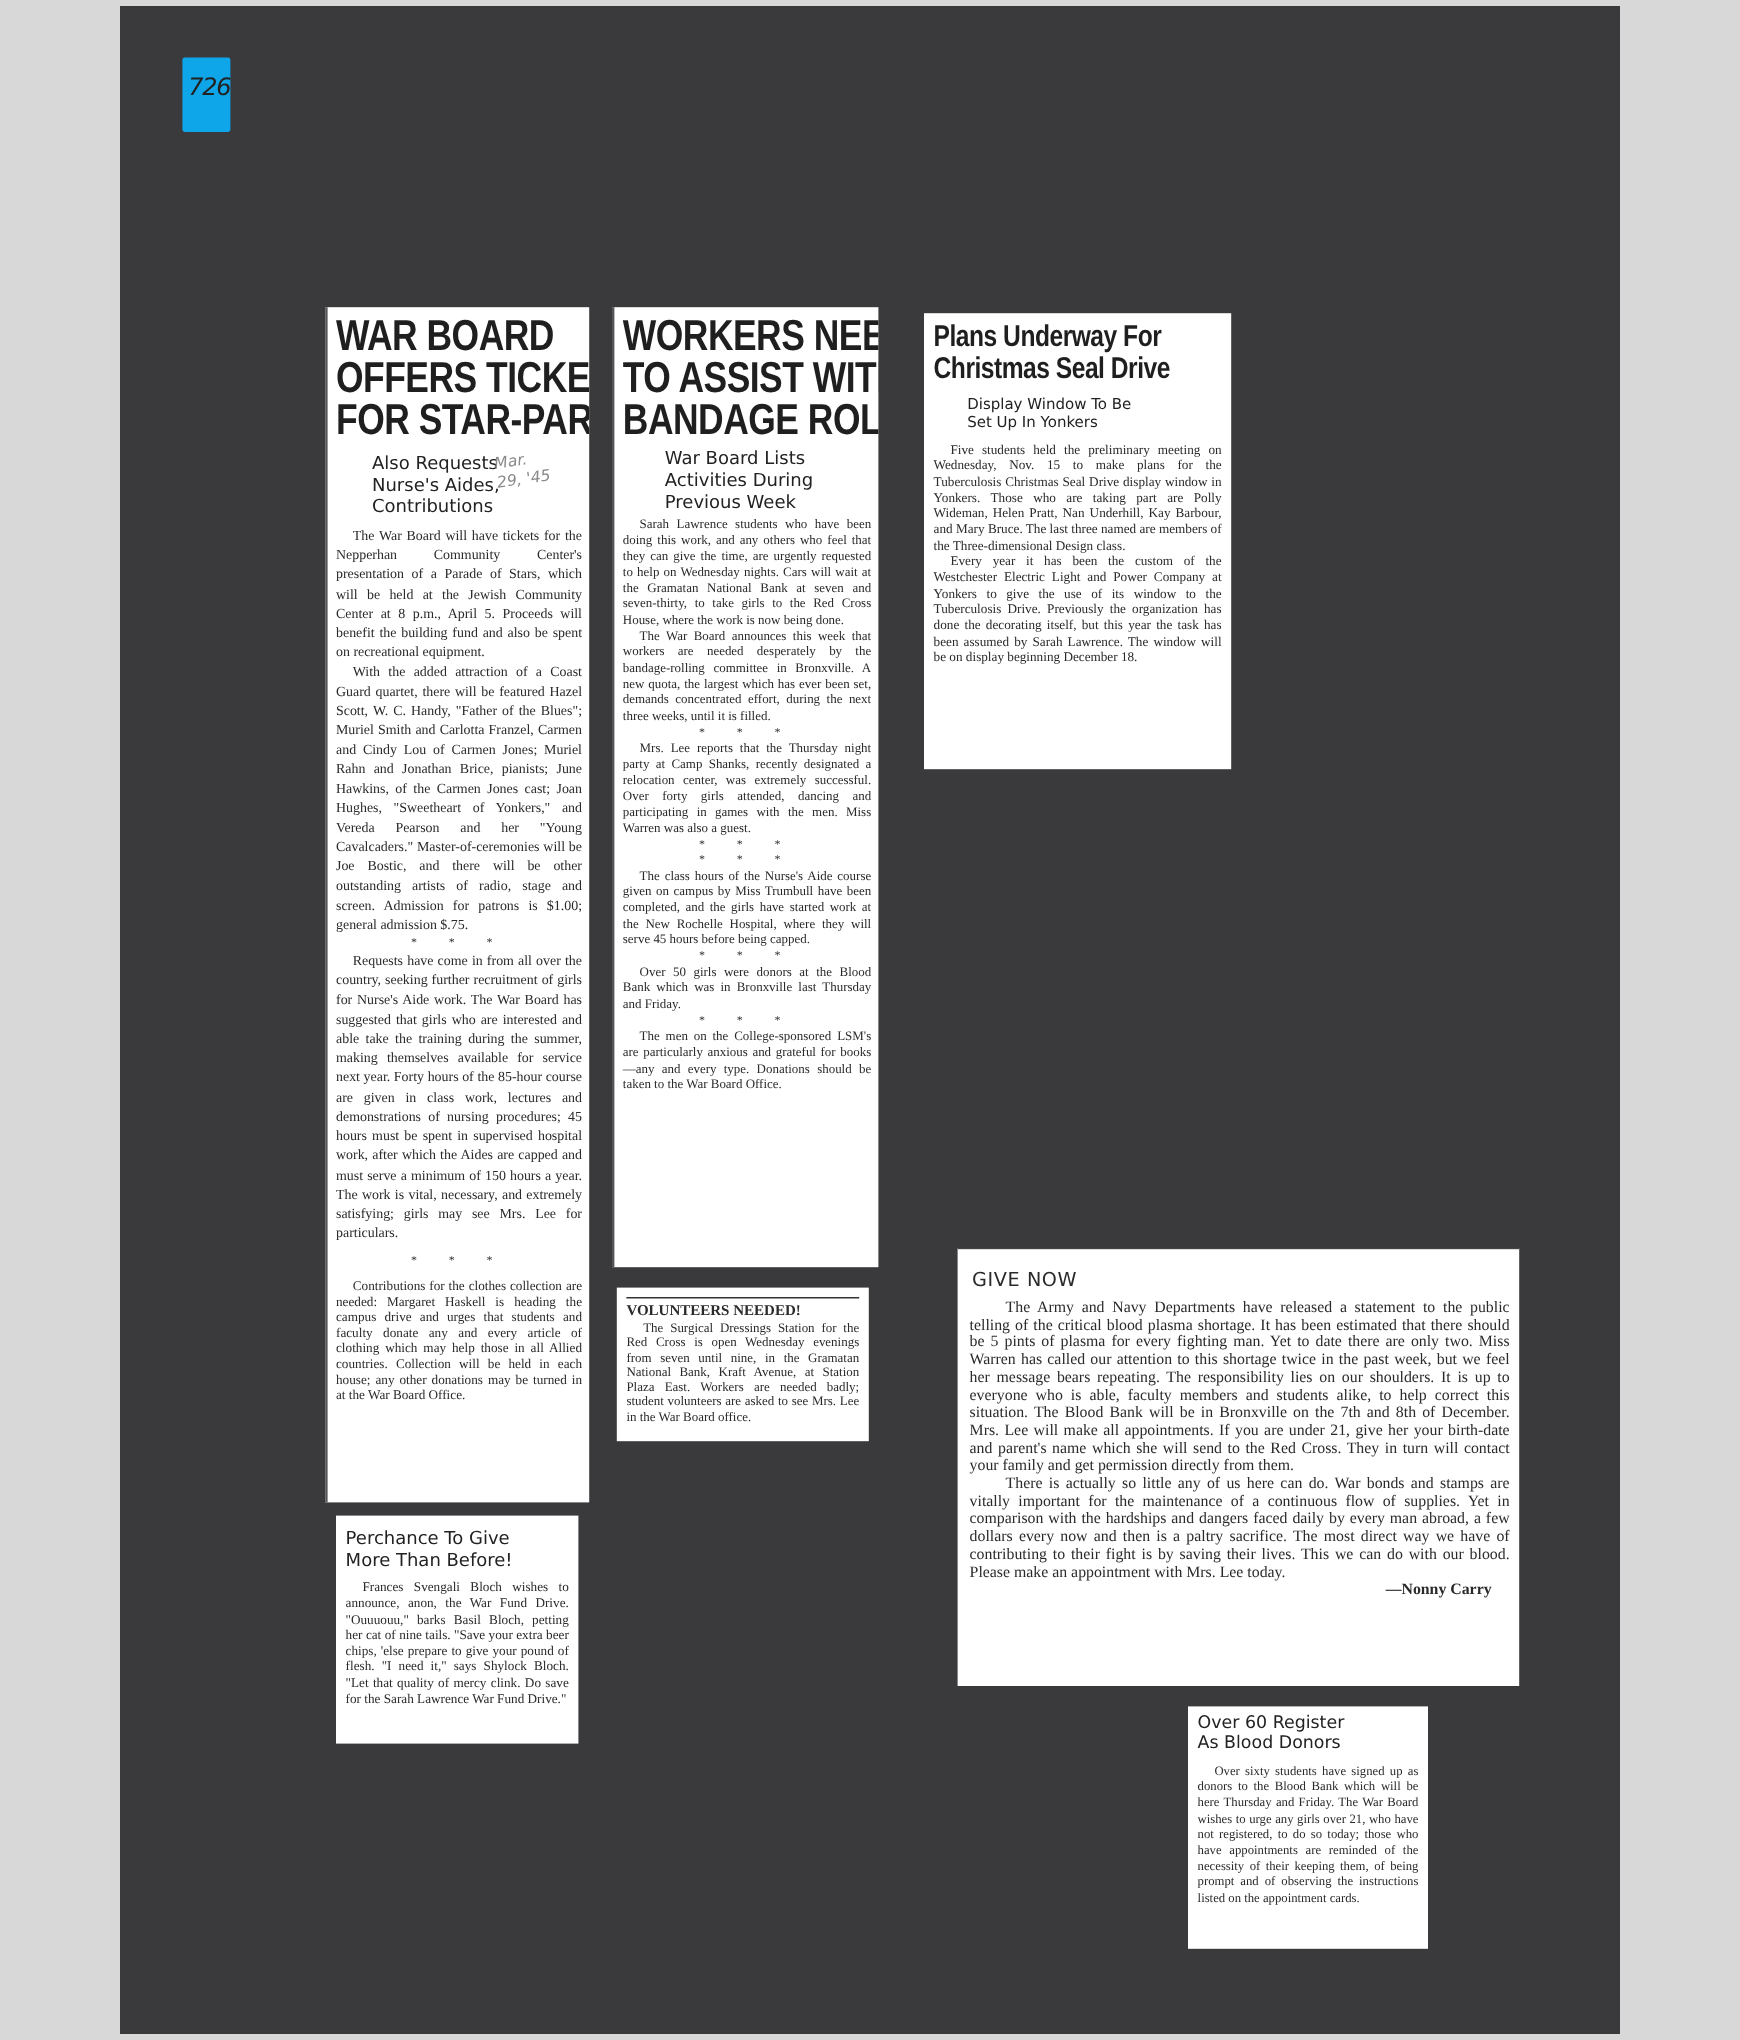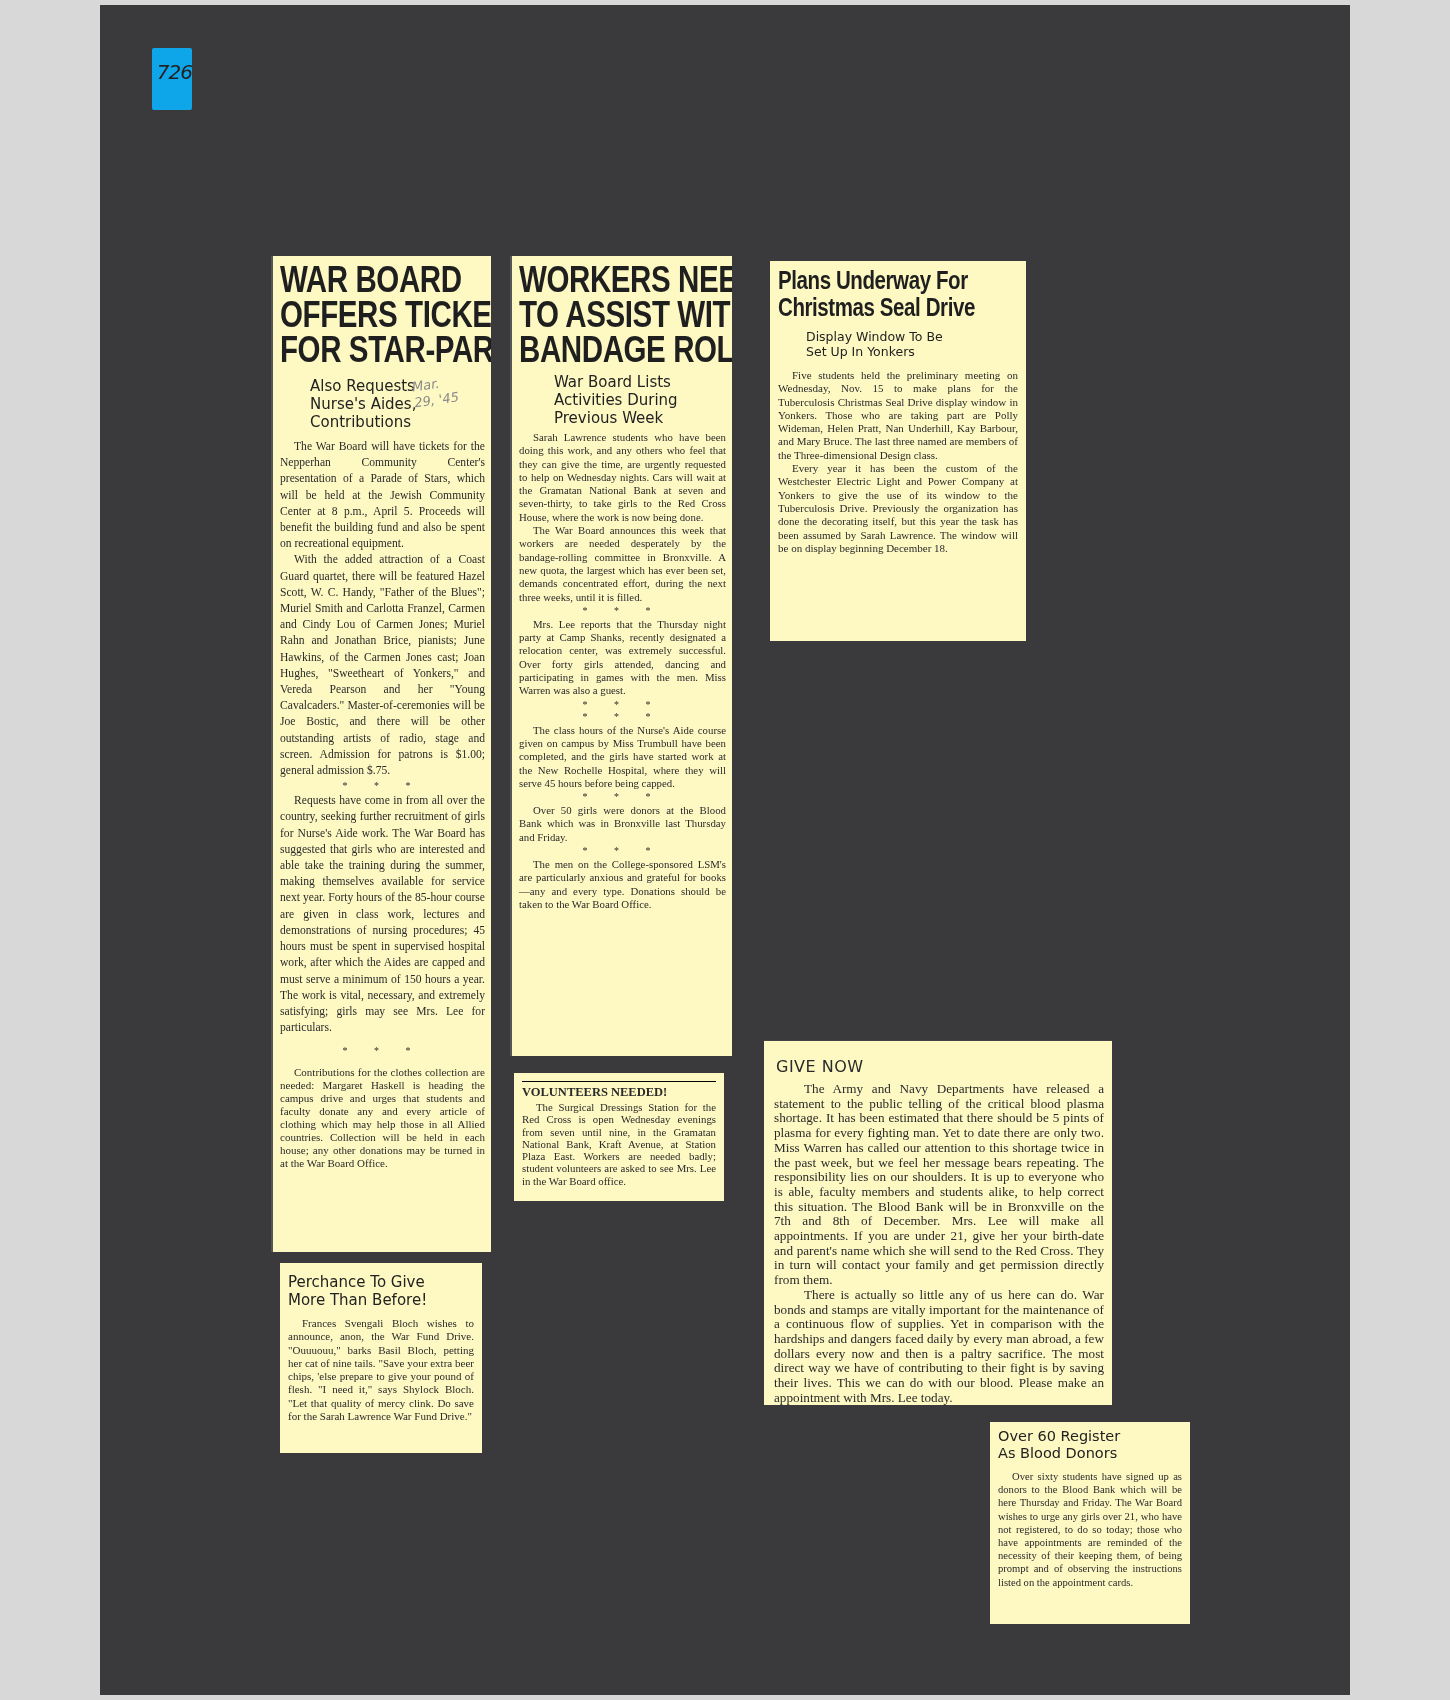--- a/index.html
+++ b/index.html
@@ -1,19 +1,19 @@
 <!DOCTYPE html>
 <html><head>
 <meta charset="utf-8">
 <style>
   html, body { margin:0; padding:0; }
   body { width:1450px; height:1700px; background:#d8d8d8; position:relative; overflow:hidden; font-family:"Liberation Serif", serif; }
   .page { position:absolute; left:100px; top:5px; width:1250px; height:1690px; background:#3a3a3c; }
   .pagenum { position:absolute; left:152px; top:48px; width:40px; height:62px; background:#0ea5e9; border-radius:2px; font-family:"DejaVu Sans", sans-serif; font-size:20px; font-style:italic; color:#222; padding-top:12px; box-sizing:border-box; text-align:right; letter-spacing:-1px; }
-  .clip { position:absolute; background:#fef9c3; color:#2a2a2a; box-sizing:border-box; padding:6px 6px 6px 7px; overflow:hidden; }
+  .clip { position:absolute; background:#ffffff; color:#2a2a2a; box-sizing:border-box; padding:6px 6px 6px 7px; overflow:hidden; }
   .hl { font-family:"Liberation Sans", sans-serif; font-weight:bold; letter-spacing:-0.5px; transform:scaleX(0.82); transform-origin:left top; white-space:nowrap; color:#1f1f1f; line-height:1.02; }
   .sub { font-family:"DejaVu Sans", sans-serif; color:#222; line-height:1.2; }
   .body p { margin:0; text-indent:14px; text-align:justify; }
   .stars { text-align:center; letter-spacing:12px; font-size:10px; line-height:1; margin:2px 0; }
   .sig { text-align:right; font-weight:bold; }
   .pencil { position:absolute; color:#8a8a8a; font-family:"DejaVu Sans", sans-serif; font-style:italic; font-size:13px; line-height:1.2; transform:rotate(-8deg); }
 </style>
 </head>
 <body>
 
@@ -93,21 +93,21 @@
   <div class="sub" style="font-size:12.5px; margin:8px 0 10px 28px; line-height:15px;">
     <div>Display Window To Be</div>
     <div>Set Up In Yonkers</div>
   </div>
   <div class="body" style="font-size:11px; line-height:13.3px;">
     <p>Five students held the preliminary meeting on Wednesday, Nov. 15 to make plans for the Tuberculosis Christmas Seal Drive display window in Yonkers. Those who are taking part are Polly Wideman, Helen Pratt, Nan Underhill, Kay Barbour, and Mary Bruce. The last three named are members of the Three-dimensional Design class.</p>
     <p>Every year it has been the custom of the Westchester Electric Light and Power Company at Yonkers to give the use of its window to the Tuberculosis Drive. Previously the organization has done the decorating itself, but this year the task has been assumed by Sarah Lawrence. The window will be on display beginning December 18.</p>
   </div>
 </div>
 
-<div class="clip" style="left:764px; top:1040px; width:348px; height:365px; padding:10px 8px 6px 10px; border-top:1px solid #444;">
+<div class="clip" style="left:798px; top:1040px; width:468px; height:365px; padding:10px 8px 6px 10px; border-top:1px solid #444;">
   <div style="font-family:'DejaVu Sans', sans-serif; font-size:16px; margin:6px 0 6px 2px; letter-spacing:0.5px;">GIVE NOW</div>
   <div class="body" style="font-size:13.2px; line-height:14.7px;">
     <p style="text-indent:30px;">The Army and Navy Departments have released a statement to the public telling of the critical blood plasma shortage. It has been estimated that there should be 5 pints of plasma for every fighting man. Yet to date there are only two. Miss Warren has called our attention to this shortage twice in the past week, but we feel her message bears repeating. The responsibility lies on our shoulders. It is up to everyone who is able, faculty members and students alike, to help correct this situation. The Blood Bank will be in Bronxville on the 7th and 8th of December. Mrs. Lee will make all appointments. If you are under 21, give her your birth-date and parent's name which she will send to the Red Cross. They in turn will contact your family and get permission directly from them.</p>
     <p style="text-indent:30px;">There is actually so little any of us here can do. War bonds and stamps are vitally important for the maintenance of a continuous flow of supplies. Yet in comparison with the hardships and dangers faced daily by every man abroad, a few dollars every now and then is a paltry sacrifice. The most direct way we have of contributing to their fight is by saving their lives. This we can do with our blood. Please make an appointment with Mrs. Lee today.</p>
     <div class="sig" style="padding-right:15px;">—Nonny Carry</div>
   </div>
 </div>
 
 <div class="clip" style="left:990px; top:1422px; width:200px; height:202px; padding:6px 8px;">
   <div class="sub" style="font-size:14.5px; line-height:17px; margin-bottom:8px;">

